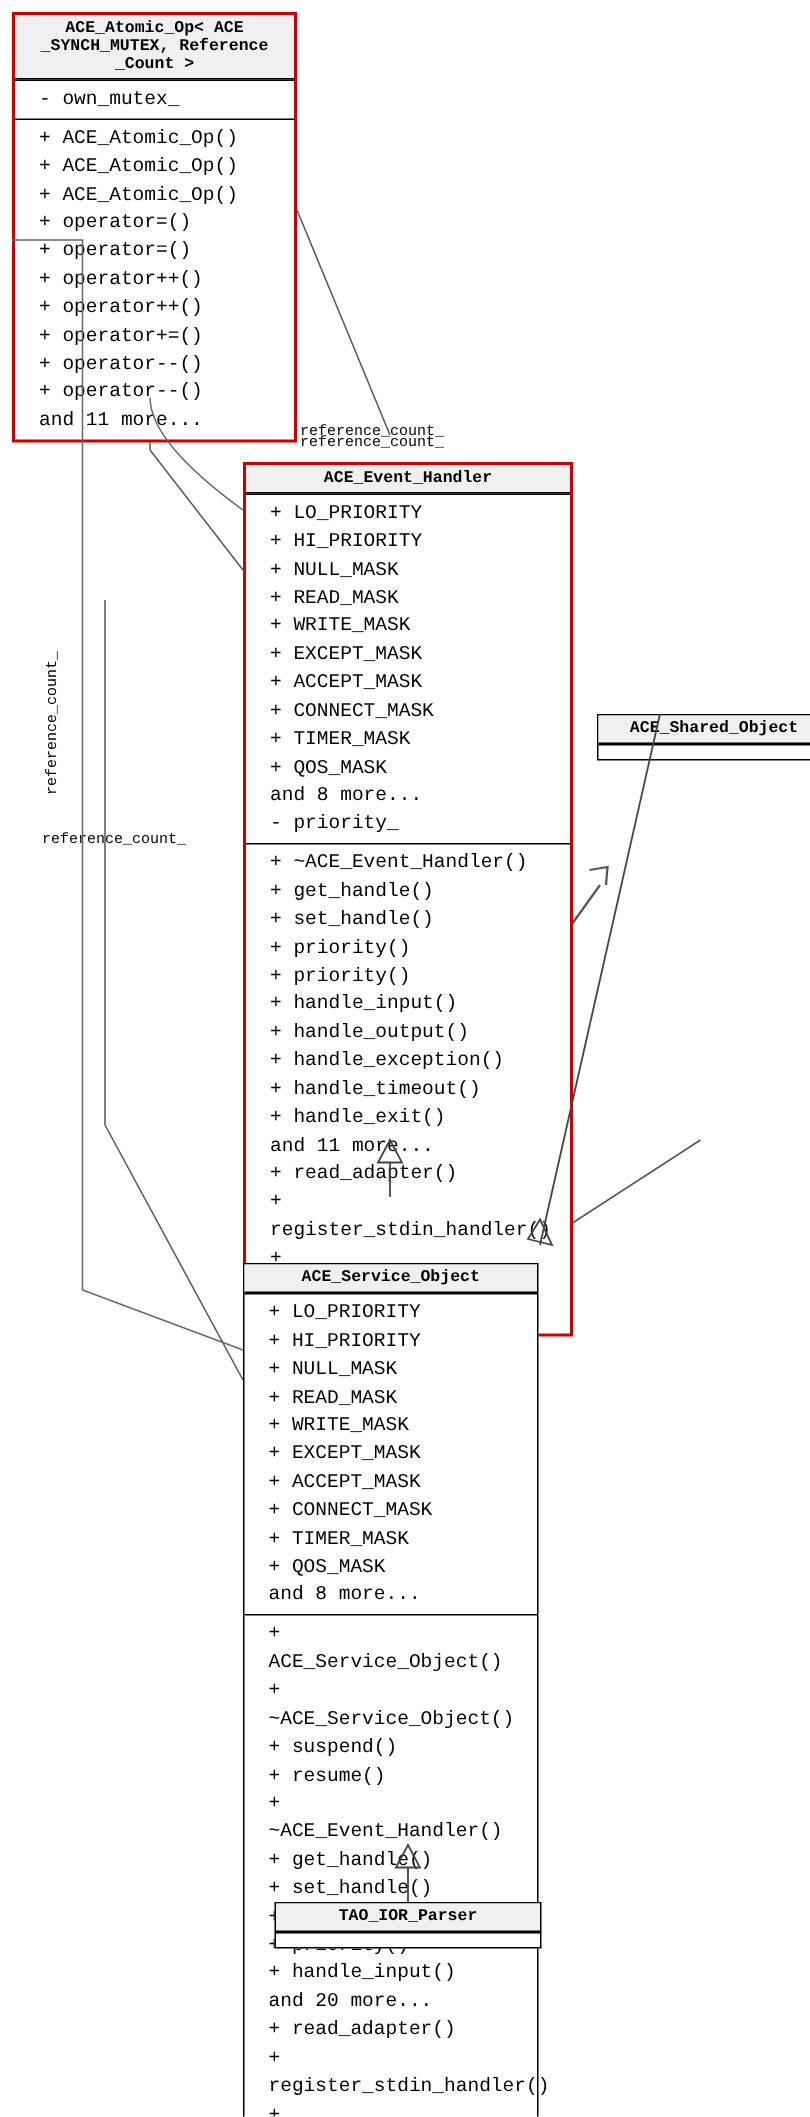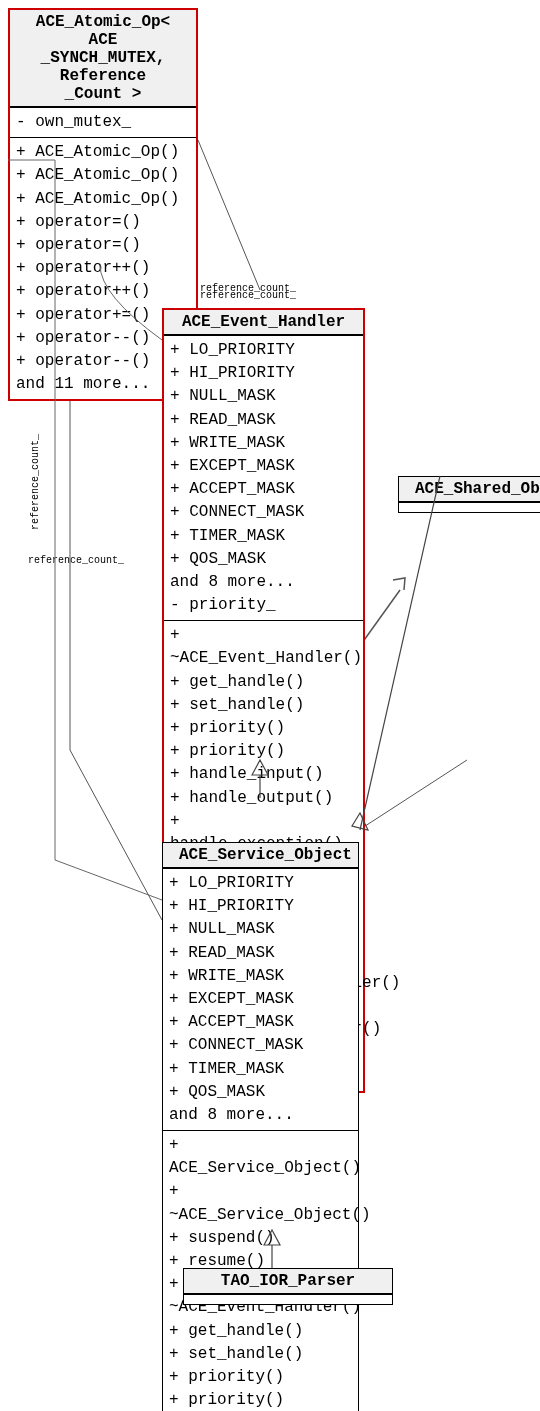--- a/index.html
+++ b/index.html
@@ -25,26 +25,26 @@
     }
     .uml-box.red-border {
       border: 2px solid #cc0000;
     }
     .uml-box-header {
       background: #f0f0f0;
       border-bottom: 1px solid #000;
       padding: 3px 16px;
       text-align: center;
       font-weight: bold;
-      font-size: 16px;
+      font-size: 11px;
     }
     .uml-box-section {
       border-top: 1px solid #000;
-      padding: 3px 6px;
-      font-size: 16px;
+      padding: 3px 16px;
+      font-size: 13px;
       line-height: 1.45;
     }
     .uml-box-section:first-child {
       border-top: none;
     }
     svg.arrows {
       position: absolute;
       top: 0;
       left: 0;
       width: 540px;
@@ -104,21 +104,21 @@
       + operator++()<br>
       + operator+=()<br>
       + operator--()<br>
       + operator--()<br>
       and 11 more...
     </div>
   </div>
 
   <div class="label-text" style="left:200px; top:283px;">reference_count_</div>
 
-  <div class="uml-box red-border" style="left:162px; top:308px; width:203px;">
+  <div class="uml-box red-border" style="left:162px; top:308px; width:220px;">
     <div class="uml-box-header">ACE_Event_Handler</div>
     <div class="uml-box-section">
       + LO_PRIORITY<br>
       + HI_PRIORITY<br>
       + NULL_MASK<br>
       + READ_MASK<br>
       + WRITE_MASK<br>
       + EXCEPT_MASK<br>
       + ACCEPT_MASK<br>
       + CONNECT_MASK<br>
@@ -180,21 +180,21 @@
       + priority()<br>
       + handle_input()<br>
       and 20 more...<br>
       + read_adapter()<br>
       + register_stdin_handler()<br>
       + remove_stdin_handler()<br>
       # ACE_Event_Handler()
     </div>
   </div>
 
-  <div class="uml-box" style="left:183px; top:1268px; width:210px;">
+  <div class="uml-box" style="left:183px; top:1268px; width:178px;">
     <div class="uml-box-header">TAO_IOR_Parser</div>
     <div class="uml-box-section" style="height:10px;"></div>
   </div>
 
   <svg style="position:absolute;top:0;left:0;width:540px;height:1411px;pointer-events:none;">
 
     <path d="M 100 265 Q 100 295 162 340" stroke="#666" stroke-width="1" fill="none"></path>
 
     <path d="M 8 160 L 55 160 L 55 860 L 162 900" stroke="#666" stroke-width="1" fill="none"></path>
 

